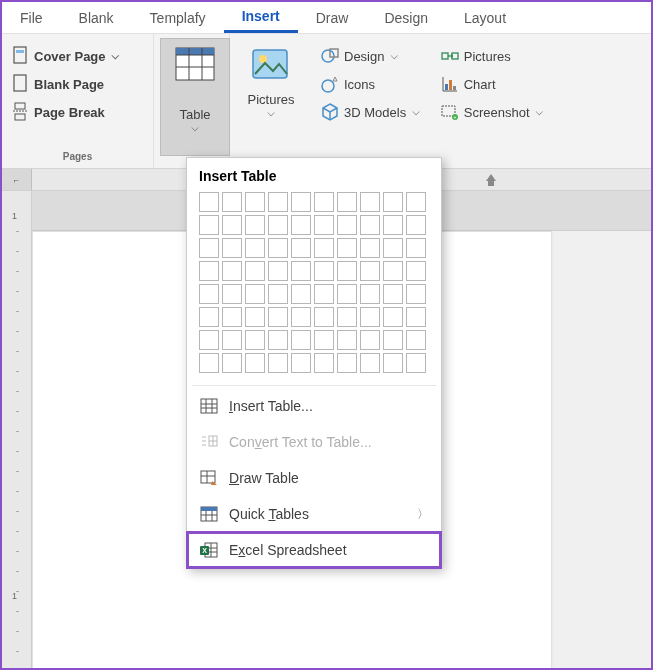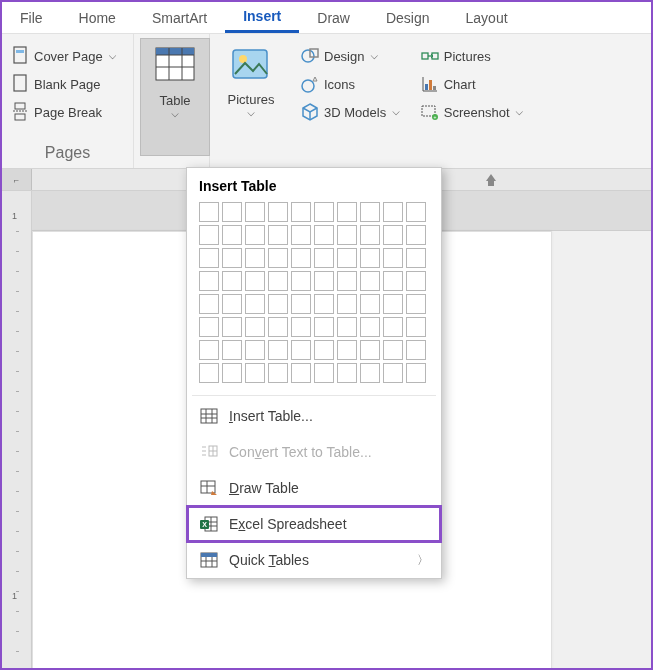--- a/index.html
+++ b/index.html
@@ -43,21 +43,21 @@
       display: flex;
       border-bottom: 1px solid #d4d4d4;
     }
     .group {
       display: flex;
       flex-direction: column;
       padding: 4px 6px;
       border-right: 1px solid #e1e1e1;
     }
     .group-label {
-      font-size: 16px;
+      font-size: 10px;
       color: #6e6e6e;
       text-align: center;
       margin-top: auto;
       padding-bottom: 2px;
     }
     .vstack { display: flex; flex-direction: column; gap: 4px; }
     .small-btn {
       display: flex;
       align-items: center;
       gap: 4px;
@@ -125,21 +125,21 @@
       border:1px solid #dfdfdf;
     }
     .gray-spacer {
       position:absolute; left:0; top:22px; right:0; height:40px;
       background:#dcdcdc; border-bottom:1px solid #cdcdcd;
     }
     
     .table-dropdown {
       position: absolute;
       left: 184px;
-      top: 165px;
+      top: 155px;
       width: 256px;
       background: #fff;
       border: 1px solid #cacaca;
       box-shadow: 3px 3px 10px rgba(0,0,0,0.25);
       z-index: 5;
     }
     .td-header {
       font-weight: 700;
       padding: 10px 12px 8px 12px;
       font-size: 14px;
@@ -177,31 +177,31 @@
       font-size: 12px;
       color: #666;
     }
     .ions-txt{position:absolute; left:446px; top:170px; font-size:12px; color:#6e6e6e;}
   </style>
 </head>
 <body>
 
 <div class="tabs">
   <div class="tab">File</div>
-  <div class="tab">Home</div>
-  <div class="tab">SmartArt</div>
+  <div class="tab">Blank</div>
+  <div class="tab">Templafy</div>
   <div class="tab active">Insert</div>
   <div class="tab">Draw</div>
   <div class="tab">Design</div>
   <div class="tab">Layout</div>
 </div>
 
 <div class="ribbon">
 
-  <div class="group" style="width:132px;">
+  <div class="group" style="width:152px;font-weight:bold;">
     <div class="vstack" style="padding-top:6px;">
       <div class="small-btn">
         <svg width="18" height="20" viewBox="0 0 18 20">
             <rect x="2" y="1" width="12" height="16" fill="none" stroke="#555" stroke-width="1.2"></rect>
             <rect x="4" y="4" width="8" height="3" fill="#7fb8e6"></rect>
           </svg>
         <span>Cover Page</span>
         <span class="chev">⌵</span>
       </div>
       <div class="small-btn">
@@ -225,21 +225,21 @@
   <div class="group" style="width:76px;">
     <div class="big-btn open" style="height:118px;padding-top:8px;">
       <svg width="40" height="36" viewBox="0 0 40 36">
         <rect x="1" y="1" width="38" height="32" fill="#fff" stroke="#444"></rect>
         <rect x="1" y="1" width="38" height="7" fill="#4a78b0"></rect>
         <line x1="14" y1="1" x2="14" y2="33" stroke="#444"></line>
         <line x1="27" y1="1" x2="27" y2="33" stroke="#444"></line>
         <line x1="1" y1="8" x2="39" y2="8" stroke="#444"></line>
         <line x1="1" y1="20" x2="39" y2="20" stroke="#444"></line>
       </svg>
-      <span style="margin-top:10px;">Table</span>
+      <span style="margin-top:24px;">Table</span>
       <span class="chev-center">⌵</span>
     </div>
   </div>
 
   <div class="group" style="width:80px;border-right:none;">
     <div class="big-btn" style="height:118px;padding-top:10px;">
       <svg width="40" height="34" viewBox="0 0 40 34">
         <rect x="2" y="2" width="34" height="28" rx="3" fill="#a8d5ef" stroke="#4a90c9" stroke-width="1.5"></rect>
         <circle cx="12" cy="11" r="4" fill="#ffd86b"></circle>
         <polyline points="4,26 14,15 22,23 28,16 36,26" fill="none" stroke="#3b7a57" stroke-width="2"></polyline>
@@ -458,35 +458,35 @@
   </div>
   <div class="td-item">
     <svg width="20" height="20" viewBox="0 0 20 20">
         <rect x="2" y="3" width="14" height="12" fill="none" stroke="#555"></rect>
         <line x1="2" y1="8" x2="16" y2="8" stroke="#555"></line>
         <line x1="8" y1="3" x2="8" y2="15" stroke="#555"></line>
         <polygon points="13,13 18,17 12,17" fill="#d07a3a"></polygon>
       </svg>
     <span><span class="underl">D</span>raw Table</span>
   </div>
+  <div class="td-item">
+    <svg width="20" height="20" viewBox="0 0 20 20">
+        <rect x="2" y="3" width="16" height="14" fill="none" stroke="#555"></rect>
+        <rect x="2" y="3" width="16" height="4" fill="#4a78b0"></rect>
+        <line x1="2" y1="11" x2="18" y2="11" stroke="#555"></line>
+        <line x1="7" y1="7" x2="7" y2="17" stroke="#555"></line>
+        <line x1="13" y1="7" x2="13" y2="17" stroke="#555"></line>
+      </svg>
+    <span>Quick <span class="underl">T</span>ables</span>
+    <span class="arrow-right">〉</span>
+  </div>
   <div class="td-item highlight">
     <svg width="20" height="20" viewBox="0 0 20 20">
         <rect x="6" y="3" width="12" height="14" fill="none" stroke="#555"></rect>
         <line x1="6" y1="8" x2="18" y2="8" stroke="#555"></line>
         <line x1="6" y1="12" x2="18" y2="12" stroke="#555"></line>
         <line x1="12" y1="3" x2="12" y2="17" stroke="#555"></line>
         <rect x="1" y="6" width="9" height="9" fill="#217346" rx="1"></rect>
         <text x="5.5" y="13" font-size="7" font-weight="bold" text-anchor="middle" fill="#fff">X</text>
       </svg>
     <span>E<span class="underl">x</span>cel Spreadsheet</span>
   </div>
-  <div class="td-item">
-    <svg width="20" height="20" viewBox="0 0 20 20">
-        <rect x="2" y="3" width="16" height="14" fill="none" stroke="#555"></rect>
-        <rect x="2" y="3" width="16" height="4" fill="#4a78b0"></rect>
-        <line x1="2" y1="11" x2="18" y2="11" stroke="#555"></line>
-        <line x1="7" y1="7" x2="7" y2="17" stroke="#555"></line>
-        <line x1="13" y1="7" x2="13" y2="17" stroke="#555"></line>
-      </svg>
-    <span>Quick <span class="underl">T</span>ables</span>
-    <span class="arrow-right">〉</span>
-  </div>
 </div>
 
 </body></html>

